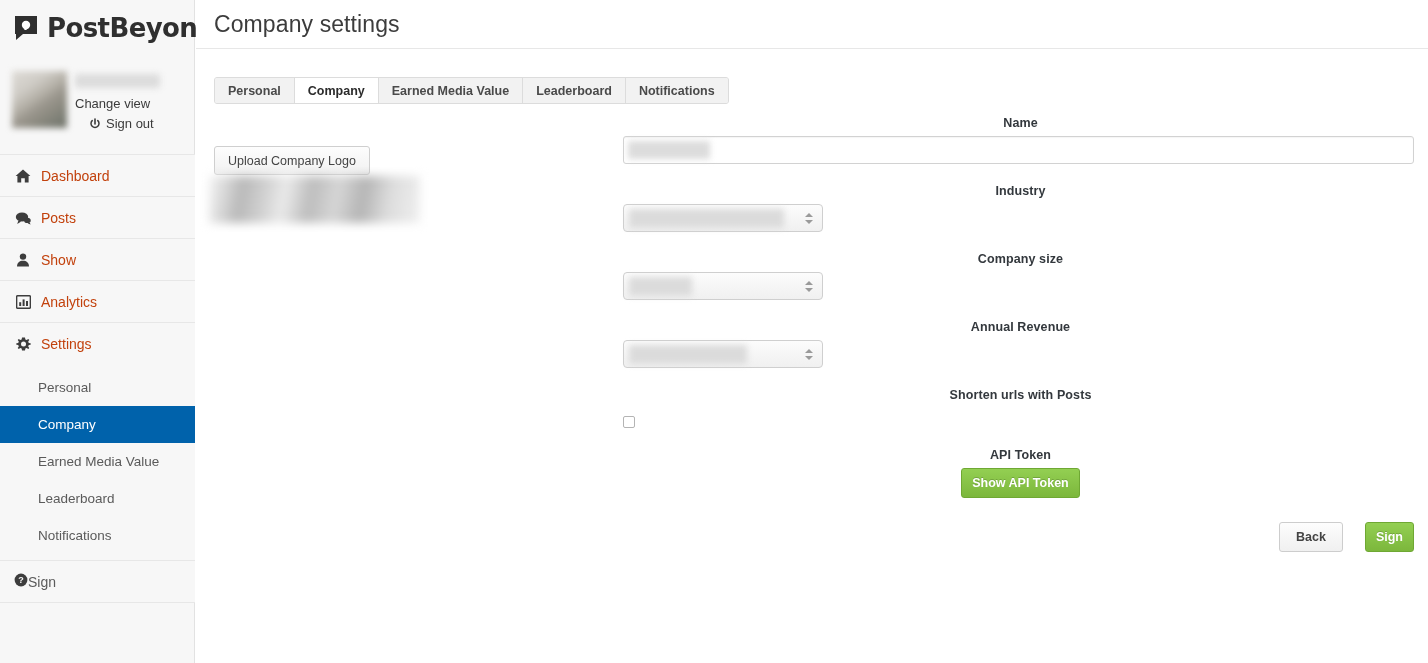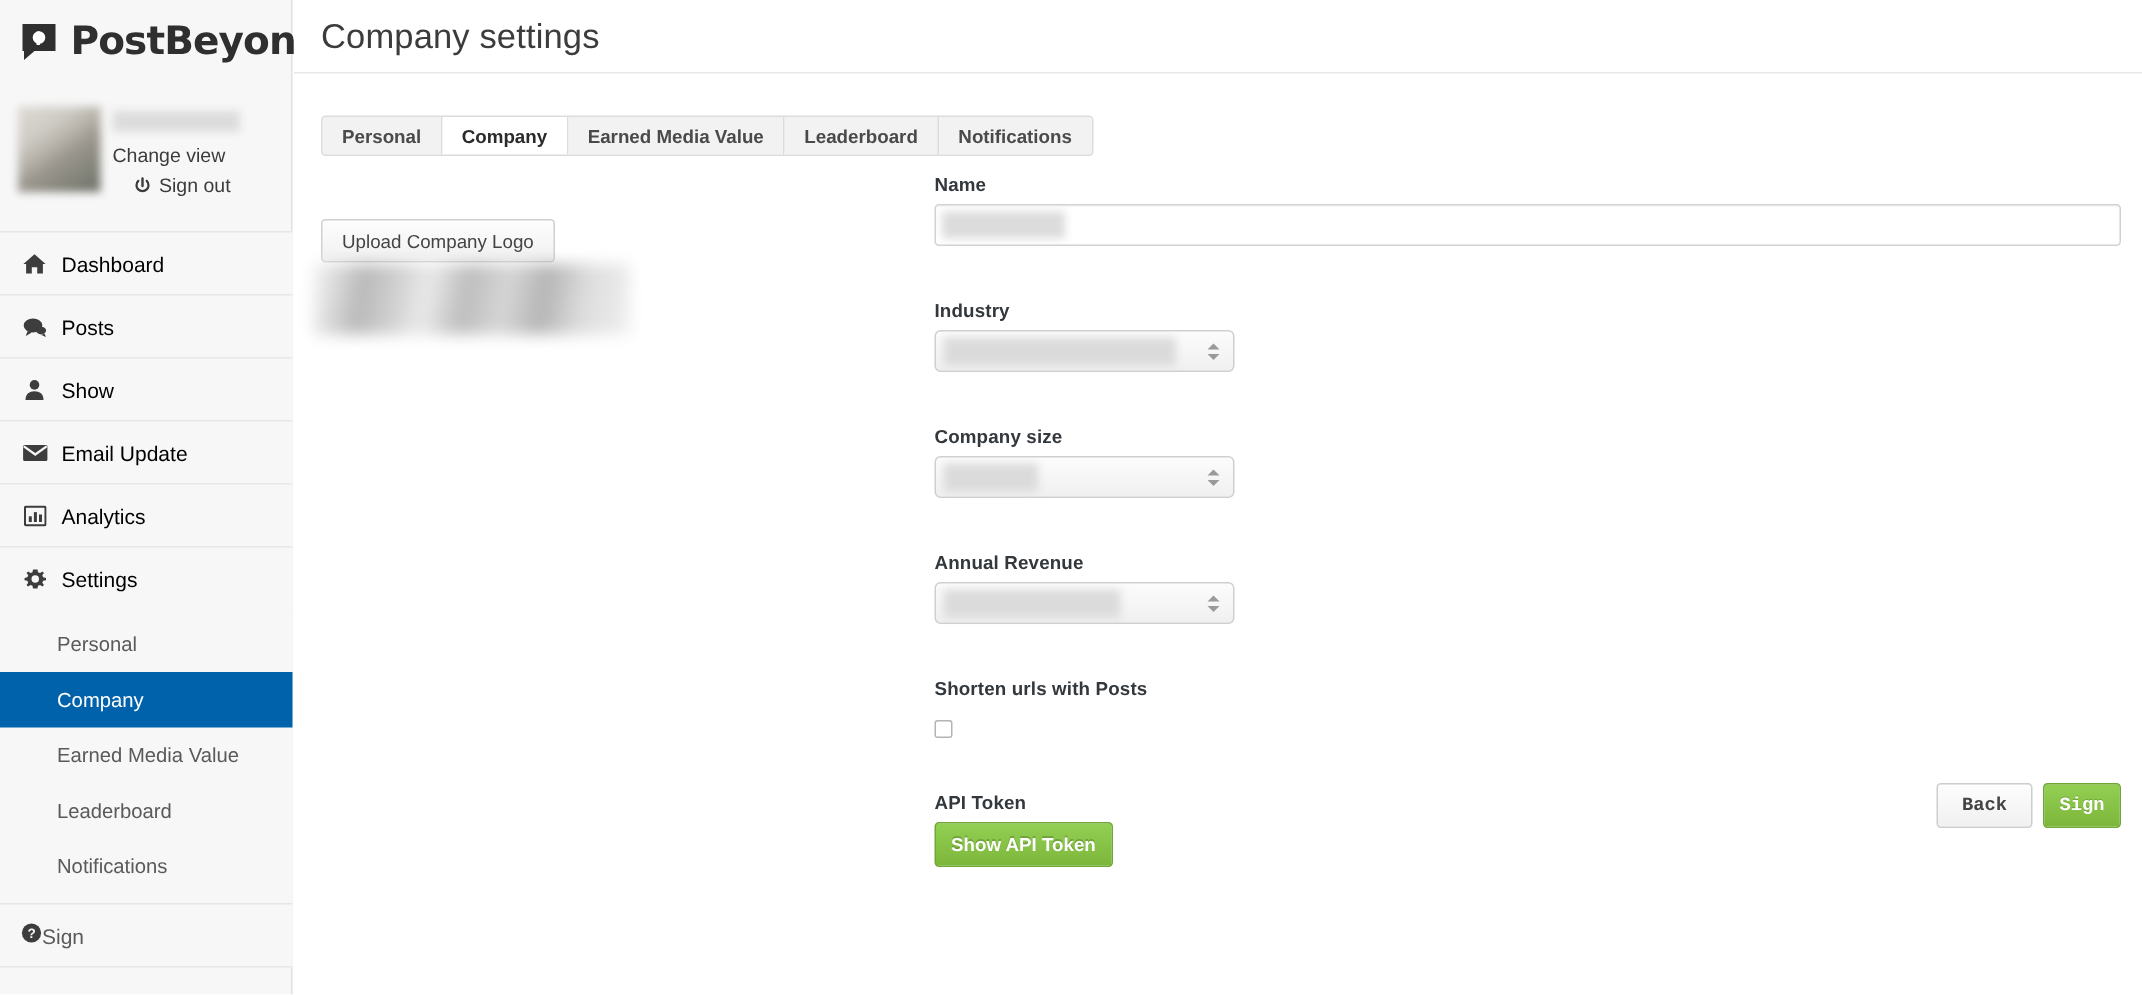--- a/index.html
+++ b/index.html
@@ -83,21 +83,21 @@
   
   .nav { position: absolute; left: 0; top: 155px; width: 195px; }
   .nav-item {
     position: relative;
     height: 43px;
     display: flex; align-items: center;
     padding-left: 14px;
     border-top: 1px solid #e7e7e7;
     border-bottom: 1px solid #e7e7e7;
     margin-top: -1px;
-    color: #000000;
+    color: #c2410c;
     font-size: 14px;
     background: #f7f7f7;
     cursor: pointer;
   }
   .nav-item .nav-ico {
     width: 18px; height: 16px;
     margin-right: 9px;
     display: inline-flex; align-items: center; justify-content: center;
     color: #3d3d3d;
   }
@@ -195,21 +195,21 @@
         #eaeaea 36%, #bdbdbd 48%, #d6d6d6 60%,
         #b5b5b5 72%, #dcdcdc 84%, #f0f0f0 100%);
     filter: blur(5px);
   }
 
   
   .form-col {
     position: absolute; left: 427px; top: 116px;
     width: 795px;
   }
-  .field { margin-bottom: 16px; }
+  .field { margin-bottom: 0; text-align: center; }
   .field-label {
     font-size: 12.5px; font-weight: bold;
     color: #33383d; margin-bottom: 6px;
     letter-spacing: 0.1px;
   }
   .text-input {
     position: relative;
     width: 791px; height: 28px;
     border: 1px solid #d2d2d2;
     border-radius: 3px;
@@ -278,21 +278,21 @@
     background: linear-gradient(#fdfdfd, #f0f0f0);
     border: 1px solid #cdcdcd;
     border-radius: 3px;
     color: #444; font-size: 12.5px; font-weight: bold;
     cursor: pointer;
     white-space: nowrap;
   }
 
   .footer-actions {
     position: absolute; right: 14px; top: 522px;
-    display: flex; gap: 7px; font-family: Liberation Mono, monospace;
+    display: flex; gap: 22px;
   }
 
   .spacer-8  { height: 8px; }
   .spacer-20 { height: 20px; }
 </style>
 </head>
 <body>
 
 <div id="app">
 
@@ -351,29 +351,20 @@
       <div class="nav-item">
         <span class="nav-ico">
           <svg width="14" height="14" viewBox="0 0 14 14">
             <circle cx="7" cy="3.6" r="3.2" fill="#3d3d3d"></circle>
             <path d="M1 13.6 C1 9.6 3.6 7.8 7 7.8 C10.4 7.8 13 9.6 13 13.6 Z" fill="#3d3d3d"></path>
           </svg>
         </span>
         <span>Show</span>
       </div>
 
-      <div class="nav-item">
-        <span class="nav-ico">
-          <svg width="17" height="12" viewBox="0 0 17 12">
-            <rect x="0.4" y="0.6" width="16.2" height="10.8" rx="1" fill="#3d3d3d"></rect>
-            <path d="M0.9 1.6 L8.5 7 L16.1 1.6" stroke="#f7f7f7" stroke-width="1.5" fill="none"></path>
-          </svg>
-        </span>
-        <span>Email Update</span>
-      </div>
 
       <div class="nav-item">
         <span class="nav-ico">
           <svg width="15" height="14" viewBox="0 0 15 14">
             <rect x="0.6" y="0.8" width="13.8" height="12.4" rx="1" fill="none" stroke="#3d3d3d" stroke-width="1.5"></rect>
             <rect x="3.2" y="7.2" width="2" height="3.8" fill="#3d3d3d"></rect>
             <rect x="6.6" y="4.4" width="2" height="6.6" fill="#3d3d3d"></rect>
             <rect x="10" y="6" width="2" height="5" fill="#3d3d3d"></rect>
           </svg>
         </span>

